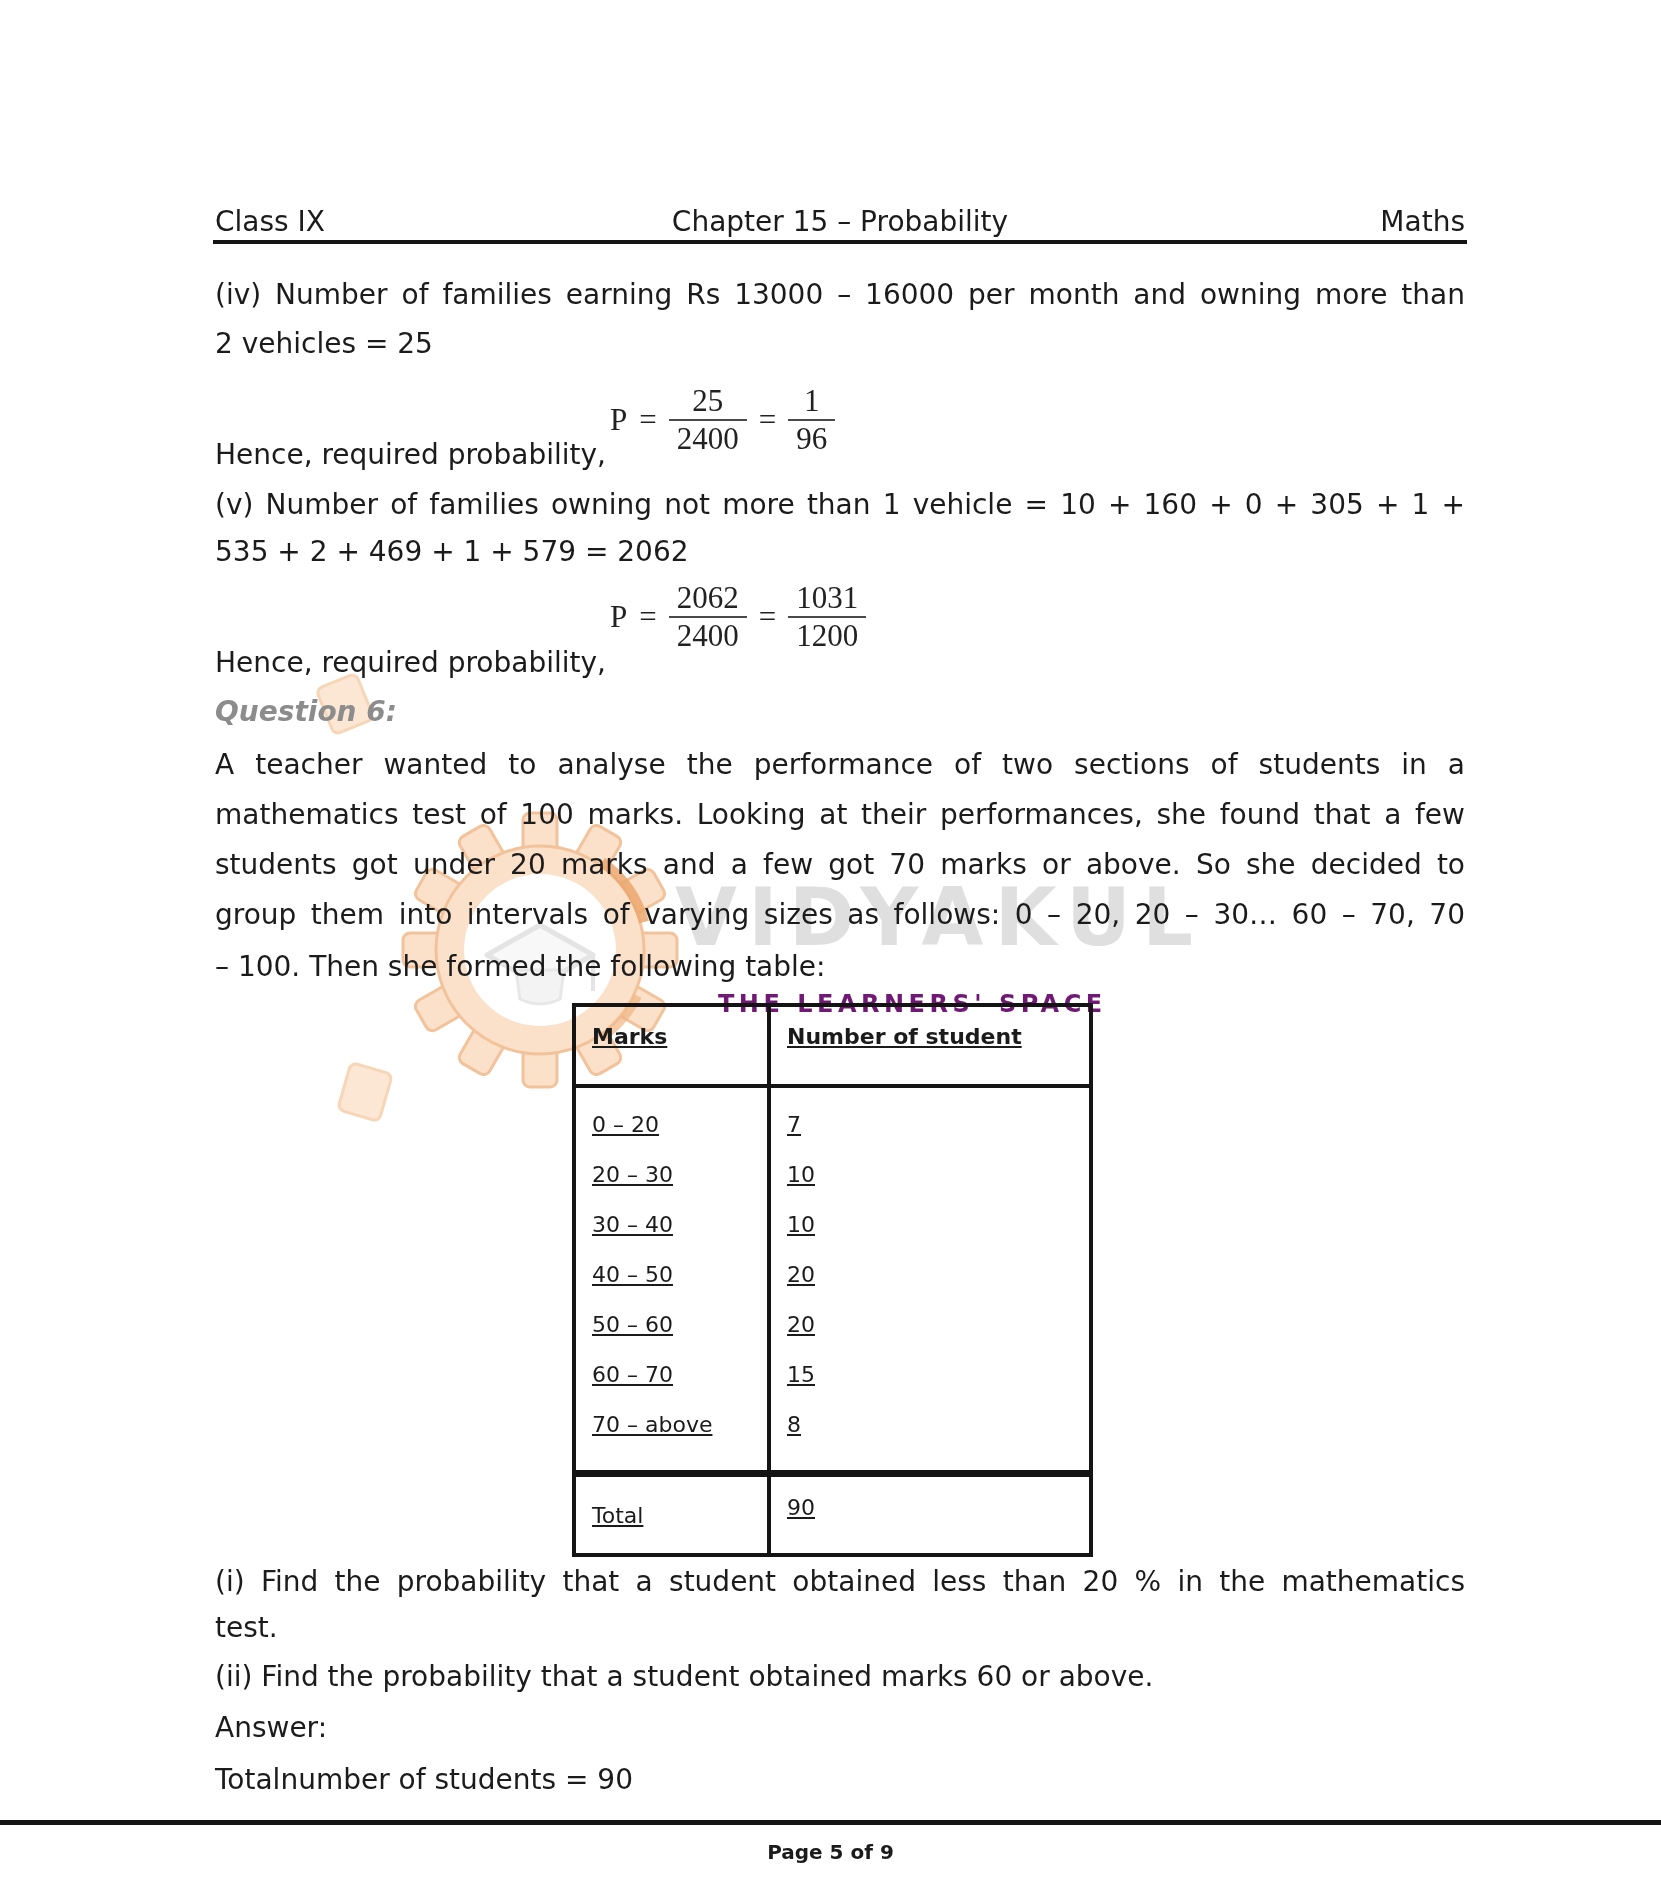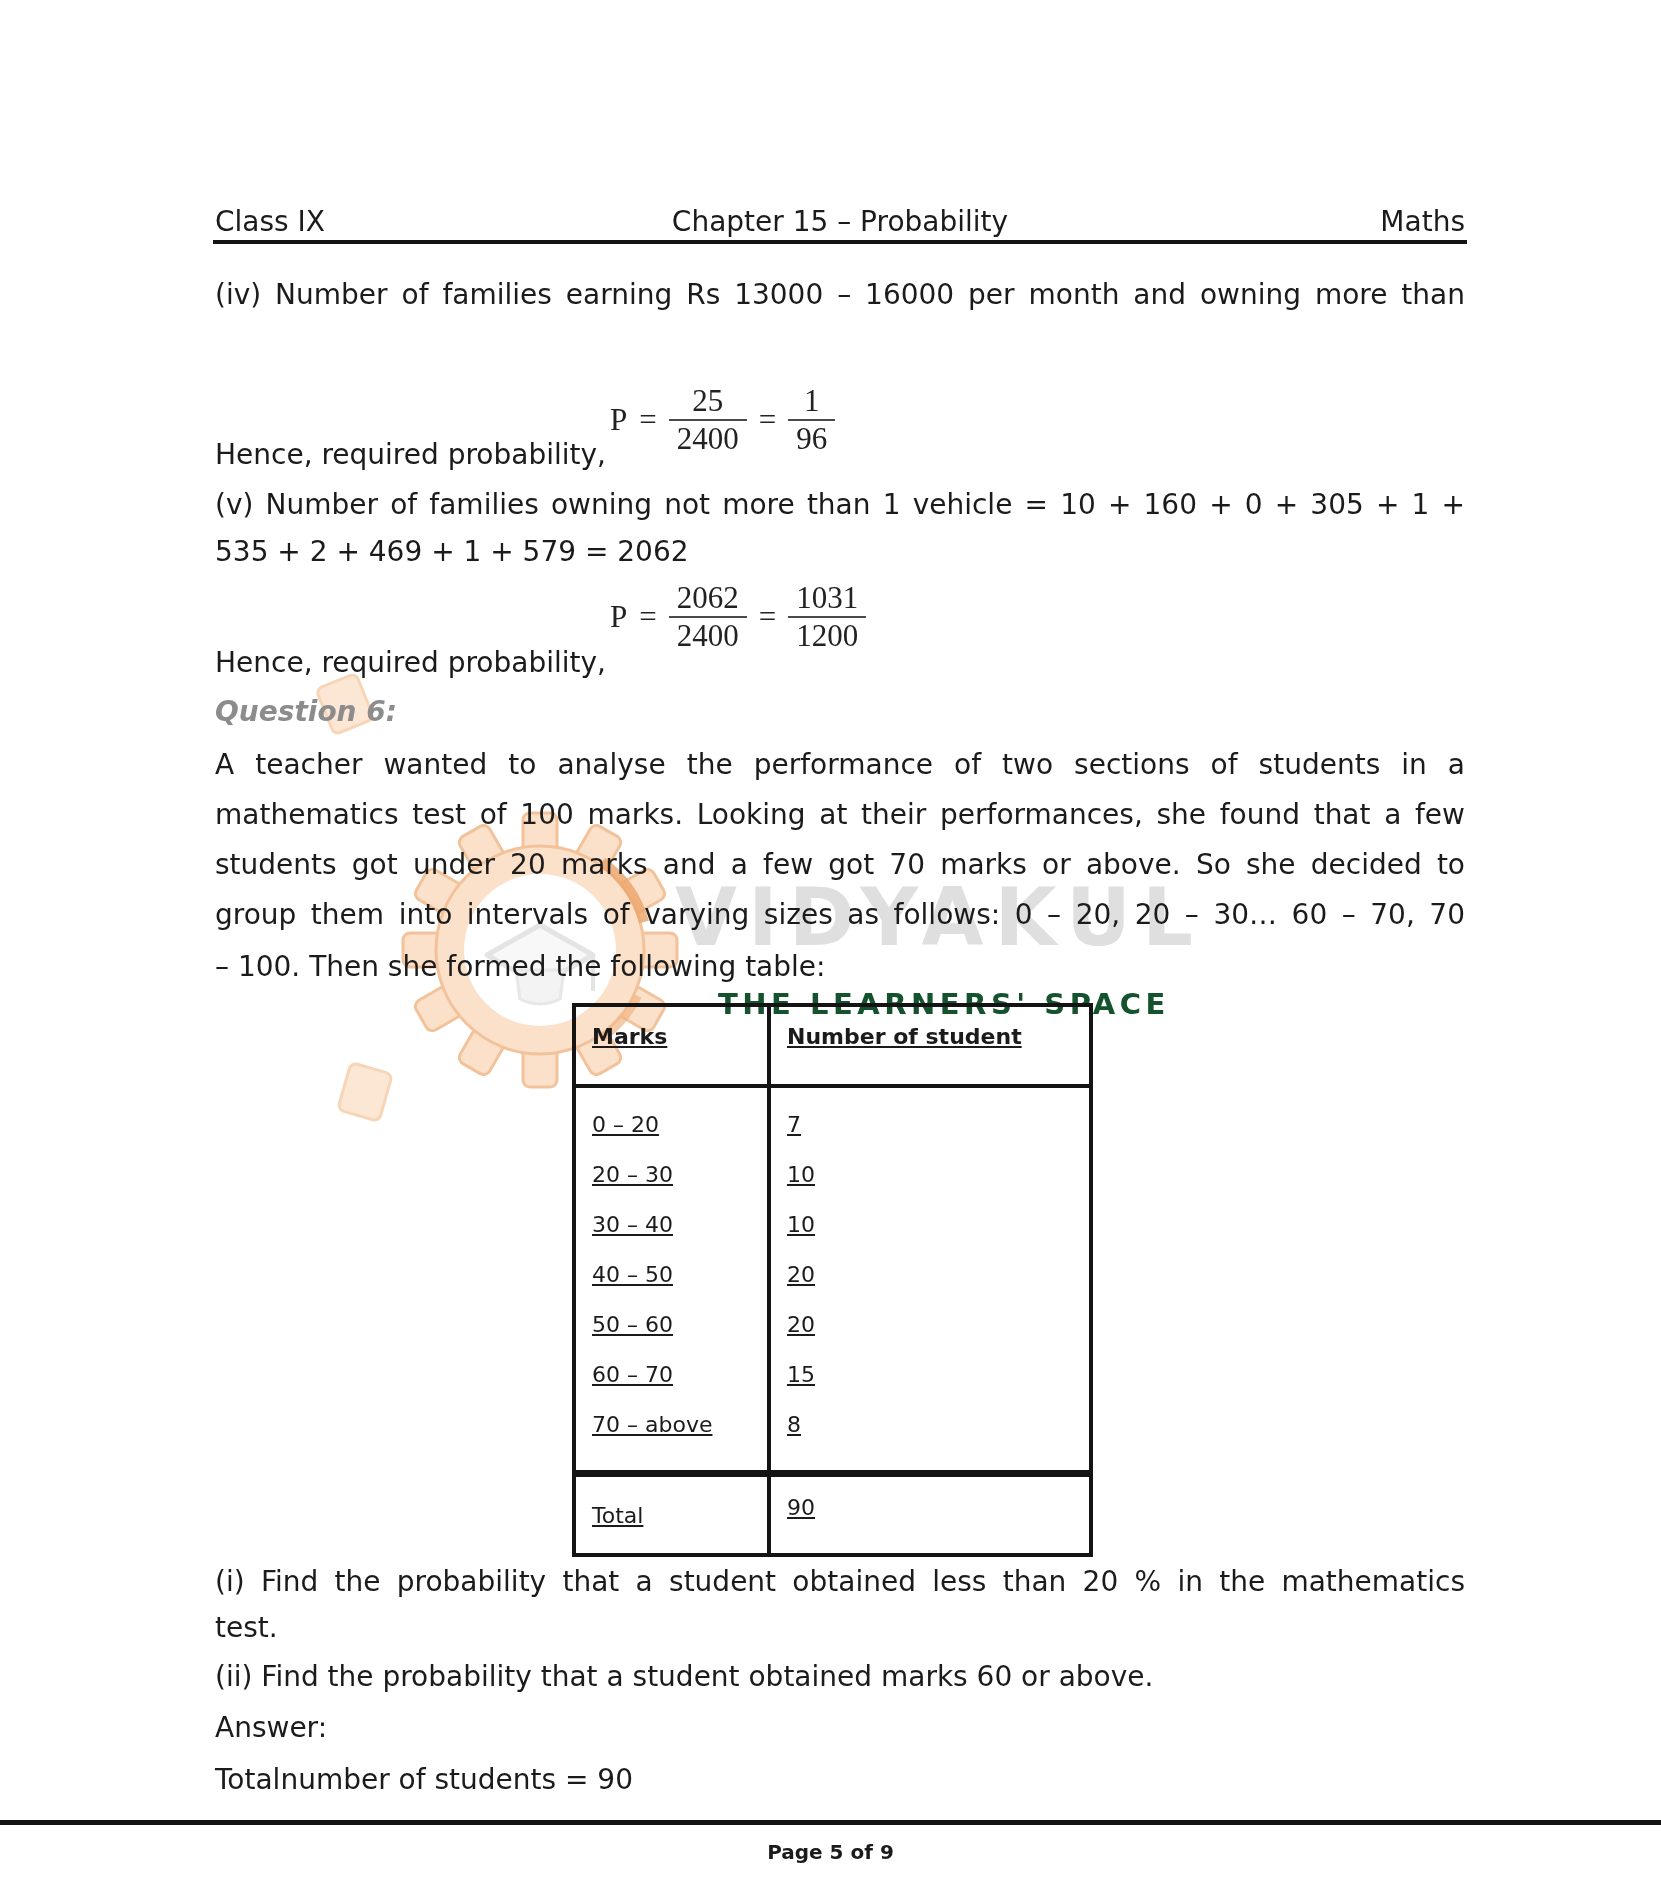--- a/index.html
+++ b/index.html
@@ -13,22 +13,22 @@
   }
   
   .wm{position:absolute;z-index:0;}
   .wm-brand{
     left:675px;top:878px;
     font-size:80px;font-weight:bold;letter-spacing:11px;
     color:#dfdfdf;line-height:80px;white-space:nowrap;
   }
   .wm-tagline{
     left:718px;top:988px;
-    font-size:29px;font-weight:bold;letter-spacing:4.5px;
-    color:#14532d;line-height:32px;white-space:nowrap;
+    font-size:24px;font-weight:bold;letter-spacing:4.5px;
+    color:#701a75;line-height:32px;white-space:nowrap;
   }
   .wm-gear{left:395px;top:805px;width:290px;height:290px;opacity:.95;}
   .wm-tooth{
     width:40px;height:46px;border-radius:8px;
     background:#fbdfc8;border:3px solid #f3c9a0;opacity:.75;
   }
   .wm-tooth.t1{left:322px;top:678px;transform:rotate(-22deg);}
   .wm-tooth.t2{left:342px;top:1066px;transform:rotate(16deg);}
   
   .line{
@@ -104,20 +104,21 @@
   </svg>
   <div class="wm wm-brand">VIDYAKUL</div>
   <div class="wm wm-tagline">THE LEARNERS' SPACE</div>
 
   <div class="hdr" style="left:215px;">Class IX</div>
   <div class="hdr" style="left:215px;width:1250px;text-align:center;">Chapter 15 – Probability</div>
   <div class="hdr" style="right:196px;">Maths</div>
   <div class="rule hdr-rule"></div>
 
   <div class="line just" style="top:278px;">(iv) Number of families earning Rs 13000 – 16000 per month and owning more than</div>
+  <div class="line" style="top:327px;">2 vehicles = 25</div>
 
   <div class="formula" style="left:610px;top:383px;">
     <span>P</span>
     <span>=</span>
     <span class="frac">
       <span class="num">25</span>
       <span class="den">2400</span>
     </span>
     <span>=</span>
     <span class="frac">

